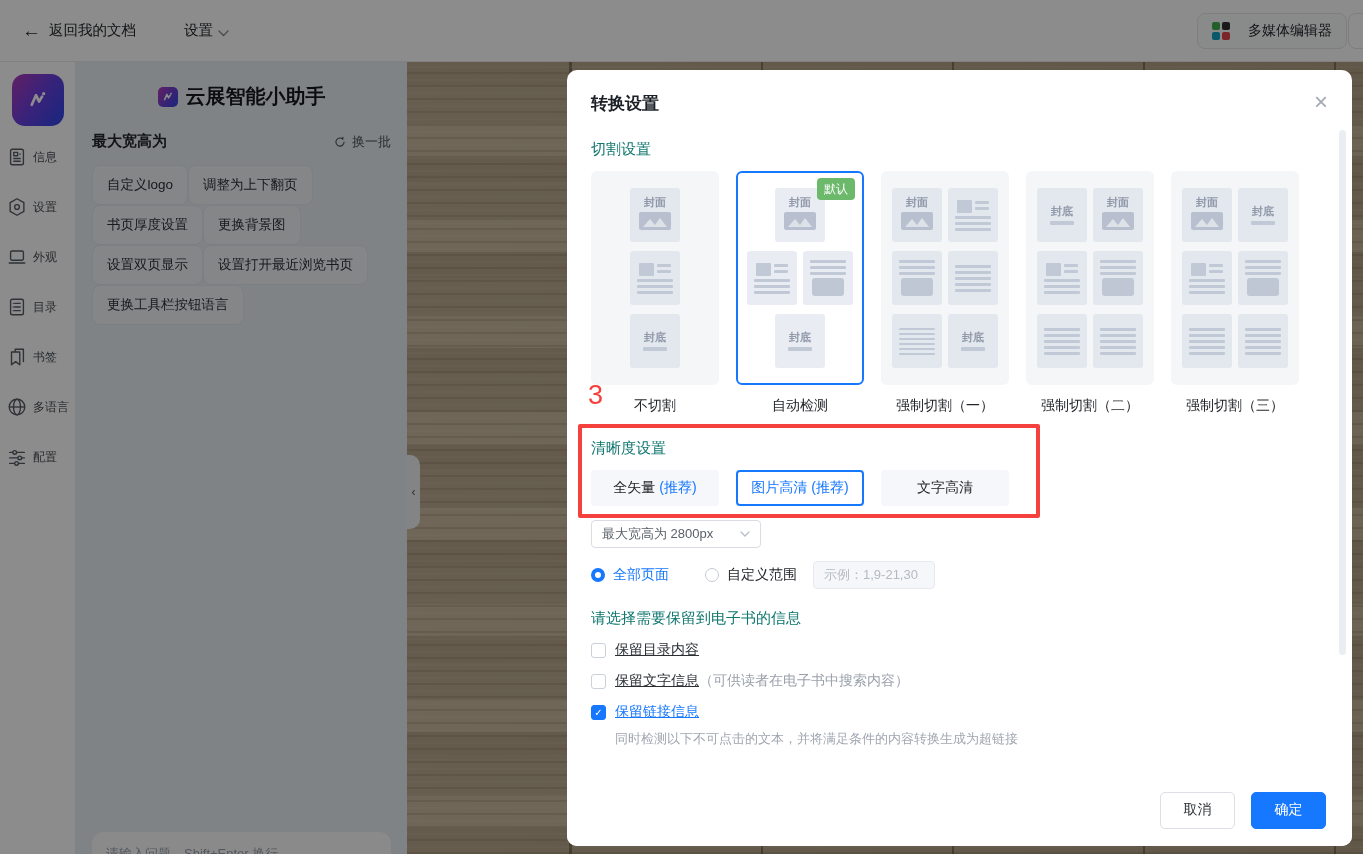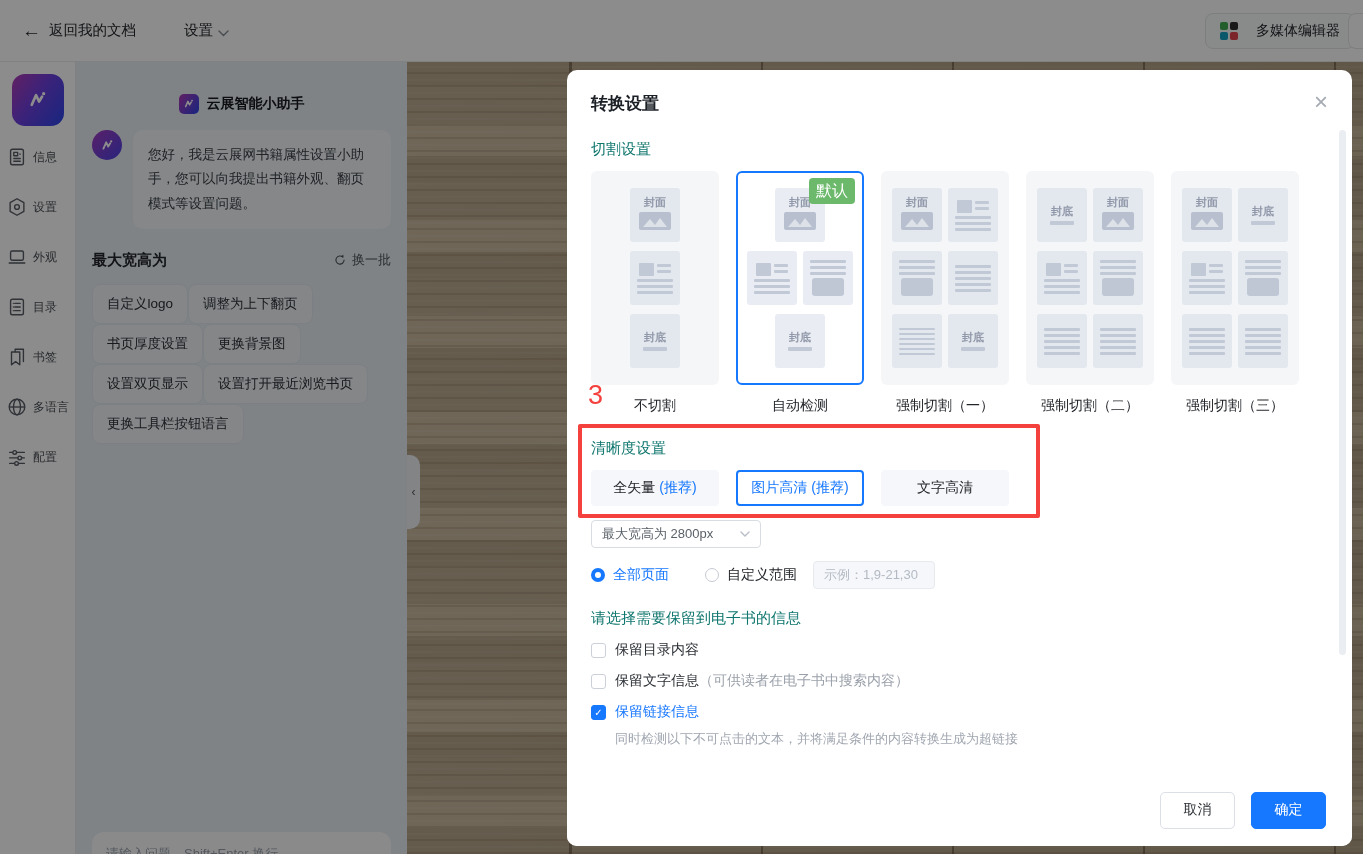--- a/index.html
+++ b/index.html
@@ -10,36 +10,36 @@
   html,body{margin:0;padding:0;}
   body{font-family:"Liberation Sans","DejaVu Sans",sans-serif;}
   .stage{position:relative;width:1363px;height:854px;overflow:hidden;background:#fff;}
 
   
   .topbar{position:absolute;left:0;top:0;width:1363px;height:62px;background:#fff;border-bottom:1px solid #ececec;display:flex;align-items:center;padding:0 22px;z-index:1;}
   .back-group{display:flex;align-items:center;gap:8px;font-size:14.5px;color:#23262b;cursor:pointer;}
   .back-arrow{font-size:19px;line-height:1;color:#23262b;}
   .settings-group{display:flex;align-items:center;gap:5px;margin-left:48px;font-size:14.5px;color:#23262b;}
   .chev-small{margin-top:2px;}
-  .media-btn{position:absolute;right:8px;top:13px;height:36px;display:flex;align-items:center;gap:18px;padding:0 14px;border:1px solid #e5e6e8;border-radius:8px;background:#fafbfb;font-size:14px;color:#23262b;}
+  .media-btn{position:absolute;right:16px;top:13px;height:36px;display:flex;align-items:center;gap:18px;padding:0 14px;border:1px solid #e5e6e8;border-radius:8px;background:#fafbfb;font-size:14px;color:#23262b;}
   .media-ico{display:grid;grid-template-columns:8px 8px;grid-template-rows:8px 8px;gap:2px;}
   .media-ico span{width:8px;height:8px;border-radius:2px;display:block;}
   .partial-btn{position:absolute;left:1348px;top:13px;width:40px;height:36px;border:1px solid #e5e6e8;border-radius:8px;background:#fff;}
 
   
   .sidebar{position:absolute;left:0;top:62px;width:76px;height:792px;background:#fff;border-right:1px solid #ececec;display:flex;flex-direction:column;align-items:center;z-index:1;}
   .ai-btn{width:52px;height:52px;border-radius:13px;margin:12px 0 20px;background:linear-gradient(125deg,#b23ab5 0%,#6e3fdd 45%,#2b46e8 100%);display:flex;align-items:center;justify-content:center;}
   .side-item{display:flex;flex-direction:row;align-items:center;gap:5px;margin-bottom:28px;cursor:pointer;}
   .side-icon{width:22px;height:22px;color:#565b63;}
   .side-icon svg{display:block;}
   .side-label{font-size:12px;color:#4a4f56;}
 
   
   .assistant{position:absolute;left:76px;top:62px;width:331px;height:792px;background:#e9eff4;z-index:1;}
-  .panel-title{margin-top:32px;display:flex;align-items:center;justify-content:center;gap:8px;font-size:14px;font-weight:bold;color:#16191d;}
+  .panel-title{margin-top:21px;display:flex;align-items:center;justify-content:center;gap:8px;font-size:20px;font-weight:bold;color:#16191d;}
   .mini-logo{width:20px;height:20px;border-radius:5px;background:linear-gradient(125deg,#b23ab5,#2b46e8);display:flex;align-items:center;justify-content:center;}
   .chat-row{display:flex;align-items:flex-start;margin:16px 16px 0;}
   .avatar{width:30px;height:30px;border-radius:50%;background:linear-gradient(135deg,#a43bc0,#4a43e4);flex:0 0 auto;display:flex;align-items:center;justify-content:center;}
   .bubble{margin-left:11px;background:#f3f6f9;border-radius:10px;padding:13px 15px;font-size:13.5px;line-height:1.8;color:#3b4046;}
   .examples-head{margin:22px 16px 0;display:flex;align-items:center;justify-content:space-between;}
   .examples-title{font-size:15px;font-weight:600;color:#22262b;}
   .refresh-group{display:flex;align-items:center;gap:5px;font-size:13px;color:#4c5157;cursor:pointer;}
   .example-wrap{margin:14px 16px 0;width:284px;display:flex;flex-wrap:wrap;}
   .example-btn{background:#f1f5f8;border:1px solid #e2e8ee;border-radius:8px;padding:10px 14px;font-size:13.5px;color:#2c3136;white-space:nowrap;cursor:pointer;}
   .panel-input{position:absolute;left:16px;right:16px;top:770px;height:70px;background:#fbfcfd;border-radius:12px;padding:13px 14px;font-size:13px;color:#99a1ab;}
@@ -60,21 +60,21 @@
   .m-title{padding:22px 24px 0;font-size:17px;font-weight:bold;color:#1b1f26;}
   .m-close{position:absolute;right:24px;top:20px;font-size:24px;line-height:1;color:#a6abb3;cursor:pointer;}
   .m-body{position:absolute;left:0;top:56px;right:0;height:648px;padding:0 24px;overflow:hidden;}
   .sec{font-size:15px;color:#0f766e;margin-top:20px;}
   .sec.first{margin-top:14px;}
 
   .cards{display:flex;gap:17px;margin-top:12px;}
   .cut-item{width:128px;}
   .cut-card{width:128px;height:214px;background:#f5f6f8;border-radius:6px;border:2px solid transparent;position:relative;display:flex;flex-direction:column;align-items:center;justify-content:center;gap:9px;cursor:pointer;}
   .cut-card.selected{background:#fff;border-color:var(--accent);}
-  .badge{position:absolute;top:5px;right:7px;background:var(--badge);color:#fff;font-size:16px;line-height:1;padding:5px 7px;border-radius:4px;}
+  .badge{position:absolute;top:5px;right:7px;background:var(--badge);color:#fff;font-size:12px;line-height:1;padding:5px 7px;border-radius:4px;}
   .cut-label{margin-top:12px;text-align:center;font-size:14px;color:#23262b;}
   .pg-row{display:flex;gap:6px;justify-content:center;}
   .pg{width:50px;height:54px;background:#e3e7ee;border-radius:3px;display:flex;flex-direction:column;align-items:center;justify-content:center;gap:3px;padding:5px;}
   .cut-card.selected .pg{background:#e9edf3;}
   .pg-label{font-size:11px;font-weight:600;color:#8f97a8;line-height:1.2;}
   .pg-line{width:36px;height:3px;background:#c2c9d6;border-radius:1px;}
   .pg-line.thin{height:2px;}
   .pg-line.short{width:24px;height:4px;}
   .il-top{display:flex;gap:3px;align-items:flex-start;}
   .il-sq{width:15px;height:13px;background:#c2c9d6;border-radius:1px;}
@@ -93,21 +93,21 @@
   .radio{width:14px;height:14px;border-radius:50%;border:1px solid #c6cad2;background:#fff;flex:0 0 auto;cursor:pointer;}
   .radio.checked{border:4.5px solid var(--accent);}
   .r-label{margin-left:8px;font-size:14px;color:#23262b;cursor:pointer;}
   .r-label.accent{color:var(--accent);}
   .radio.second{margin-left:36px;}
   .fake-input{margin-left:16px;width:122px;height:28px;background:#f5f7fa;border:1px solid #e6e9ee;border-radius:4px;display:flex;align-items:center;padding:4px 10px;font-size:13px;color:#b4bac4;}
 
   .keep-row{margin-top:13px;display:flex;align-items:center;}
   .cb{width:15px;height:15px;border:1px solid #ccd0d8;border-radius:3px;background:#fff;display:flex;align-items:center;justify-content:center;font-size:10px;color:#fff;flex:0 0 auto;cursor:pointer;}
   .cb.checked{background:var(--accent);border-color:var(--accent);}
-  .cb-label{margin-left:9px;font-size:14px;color:#2b2f34;}
+  .cb-label{margin-left:9px;font-size:14px;color:#2b2f34;text-decoration:underline;}
   .cb-label.accent{color:var(--accent);}
   .cb-extra{font-size:14px;color:#9ba1ab;}
   .keep-note{margin:8px 0 0 24px;font-size:13px;color:#a0a6b0;line-height:1.5;}
 
   .m-scroll{position:absolute;right:6px;top:60px;width:7px;height:525px;background:#eaedf1;border-radius:4px;z-index:21;}
   .m-footer{position:absolute;left:0;right:0;bottom:0;height:72px;display:flex;align-items:center;justify-content:flex-end;gap:16px;padding:0 26px;background:#fff;}
   .btn{height:37px;min-width:75px;border-radius:5px;font-size:14px;display:flex;align-items:center;justify-content:center;padding:0 18px;cursor:pointer;font-family:inherit;}
   .btn-cancel{background:#fff;border:1px solid #dcdfe6;color:#2b2f34;}
   .btn-ok{background:var(--accent);border:1px solid var(--accent);color:#fff;}
 
@@ -234,29 +234,20 @@
 
   <div class="assistant">
     <div class="panel-title">
       <span class="mini-logo">
         <svg width="14" height="14" viewBox="0 0 24 24">
             <path d="M6.2 16.5 L10.2 7.5 L13 13.5 L15.8 8.8" stroke="#fff" stroke-width="2.6" fill="none" stroke-linecap="round" stroke-linejoin="round"></path>
             <circle cx="17.2" cy="6.2" r="1.6" fill="#fff"></circle>
           </svg>
       </span>
       <span>云展智能小助手</span>
-    </div>
-    <div class="chat-row">
-      <div class="avatar">
-        <svg width="17" height="17" viewBox="0 0 24 24">
-            <path d="M6.2 16.5 L10.2 7.5 L13 13.5 L15.8 8.8" stroke="#fff" stroke-width="2.6" fill="none" stroke-linecap="round" stroke-linejoin="round"></path>
-            <circle cx="17.2" cy="6.2" r="1.6" fill="#fff"></circle>
-          </svg>
-      </div>
-      <div class="bubble">您好，我是云展网书籍属性设置小助手，您可以向我提出书籍外观、翻页模式等设置问题。</div>
     </div>
     <div class="examples-head">
       <span class="examples-title">最大宽高为</span>
       <span class="refresh-group">
         <svg width="14" height="14" viewBox="0 0 24 24">
             <path d="M19 12 a7 7 0 1 1 -2.1-5" fill="none" stroke="#4c5157" stroke-width="1.8" stroke-linecap="round"></path>
             <path d="M17.6 2.6 L18 7.4 L13.4 6.4 Z" fill="#4c5157"></path>
           </svg>
         <span>换一批</span>
       </span>

